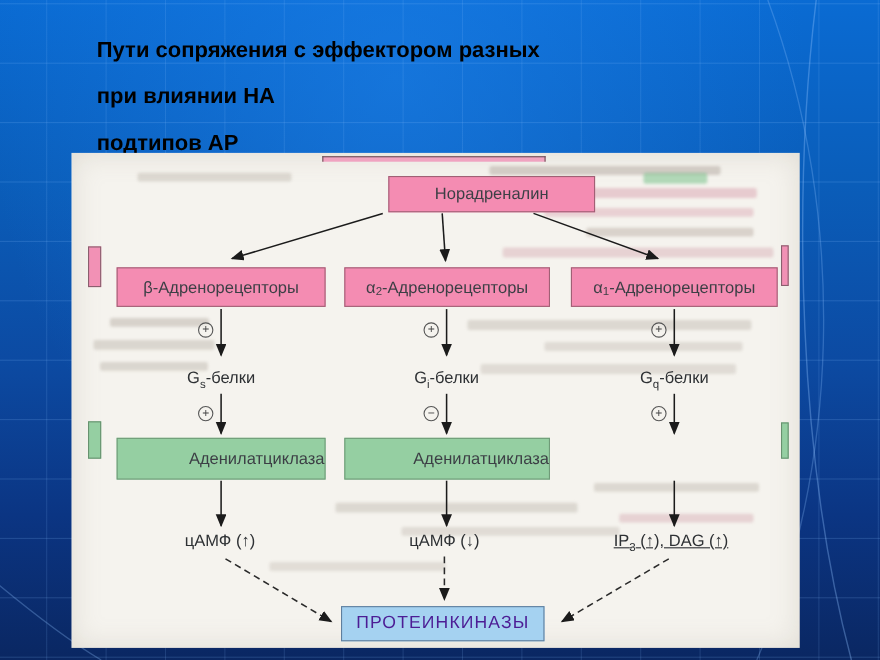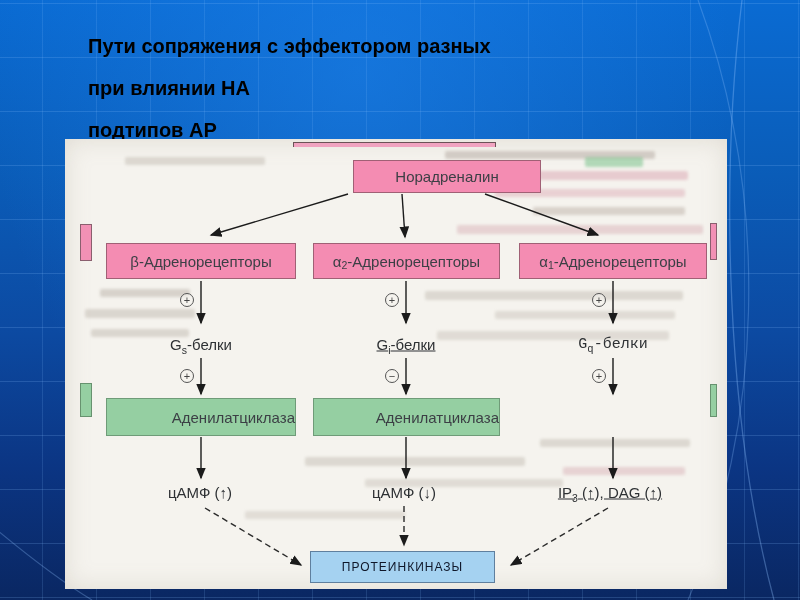--- a/index.html
+++ b/index.html
@@ -32,21 +32,21 @@
     background:#f5f3ee;
     box-shadow:inset 0 0 25px rgba(160,150,130,0.25);
   }
   .box{
     position:absolute;box-sizing:border-box;
     display:flex;align-items:center;justify-content:center;
     font-size:15px;color:#3c3f45;white-space:nowrap;
   }
   .pink{background:#f48cb2;border:1.5px solid #a06075;}
   .green{background:#95cfa2;border:1.5px solid #6f9b78;justify-content:flex-end;}
-  .blue{background:#a5d2f1;border:1.5px solid #5f7f9e;color:#0f172a;font-size:12px;letter-spacing:1px;}
+  .blue{background:#a5d2f1;border:1.5px solid #5f7f9e;color:#4c1d95;font-size:16px;letter-spacing:1px;}
   .sliver{position:absolute;box-sizing:border-box;background:#f0a3c0;border:1px solid #6b5257;border-bottom:none;}
   .tab{position:absolute;box-sizing:border-box;}
   .tab.p{background:#f291b5;border:1px solid #8a5f6e;}
   .tab.g{background:#95cfa2;border:1px solid #67926f;}
   .glabel{
     position:absolute;transform:translate(-50%,-50%);
     font-size:15px;color:#2e3134;white-space:nowrap;
   }
   .sb{font-size:10.5px;position:relative;top:4px;line-height:1;}
   .sign{
@@ -157,24 +157,24 @@
   <div class="sign" style="left:327px;top:161px;">
       <span>+</span>
     </div>
   <div class="sign" style="left:534px;top:161px;">
       <span>+</span>
     </div>
 
   <div class="glabel" style="left:136px;top:205px;">
     <span>G</span><span class="sb">s</span><span>-белки</span>
   </div>
-  <div class="glabel" style="left:341px;top:205px;text-decoration:underline;">
+  <div class="glabel" style="left:341px;top:205px;">
     <span>G</span><span class="sb">i</span><span>-белки</span>
   </div>
-  <div class="glabel" style="left:548px;top:205px;font-family:Liberation Mono, monospace;">
+  <div class="glabel" style="left:548px;top:205px;">
     <span>G</span><span class="sb">q</span><span>-белки</span>
   </div>
 
   <div class="sign" style="left:122px;top:237px;">
       <span>+</span>
     </div>
   <div class="sign" style="left:327px;top:237px;">
       <span>−</span>
     </div>
   <div class="sign" style="left:534px;top:237px;">

